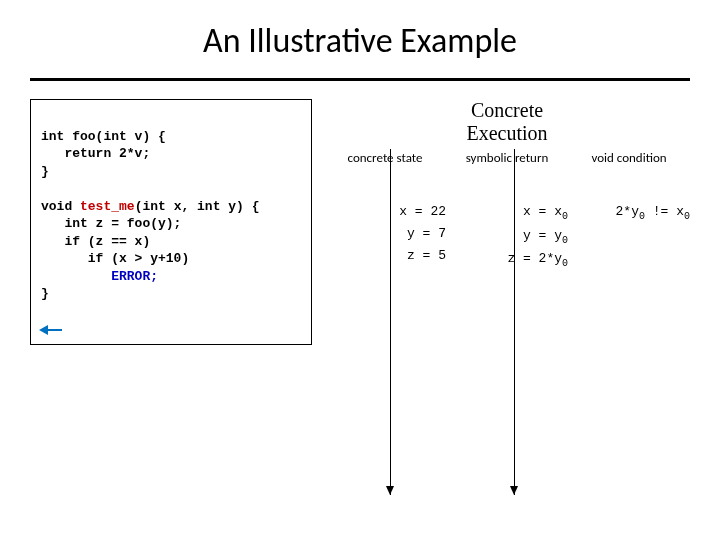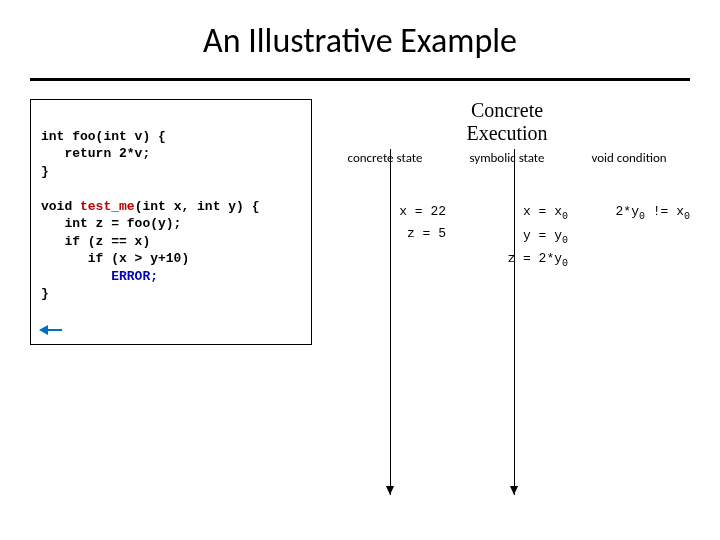--- a/index.html
+++ b/index.html
@@ -146,26 +146,27 @@
       </div>
 
       <div class="vline v1"></div>
       <div class="vline v2"></div>
 
       <div class="cols">
         <div class="col">
           <div class="col-header">concrete state</div>
           <div class="rows">
             <div>x = 22</div>
+            <div>y = 7</div>
             <div>z = 5</div>
           </div>
         </div>
 
         <div class="col">
-          <div class="col-header">symbolic state</div>
+          <div class="col-header">symbolic return</div>
           <div class="rows">
             <div><span>x = x</span><span class="sub">0</span></div>
             <div><span>y = y</span><span class="sub">0</span></div>
             <div><span>z = 2*y</span><span class="sub">0</span></div>
           </div>
         </div>
 
         <div class="col col3">
           <div class="col-header">void condition</div>
           <div class="rows">

